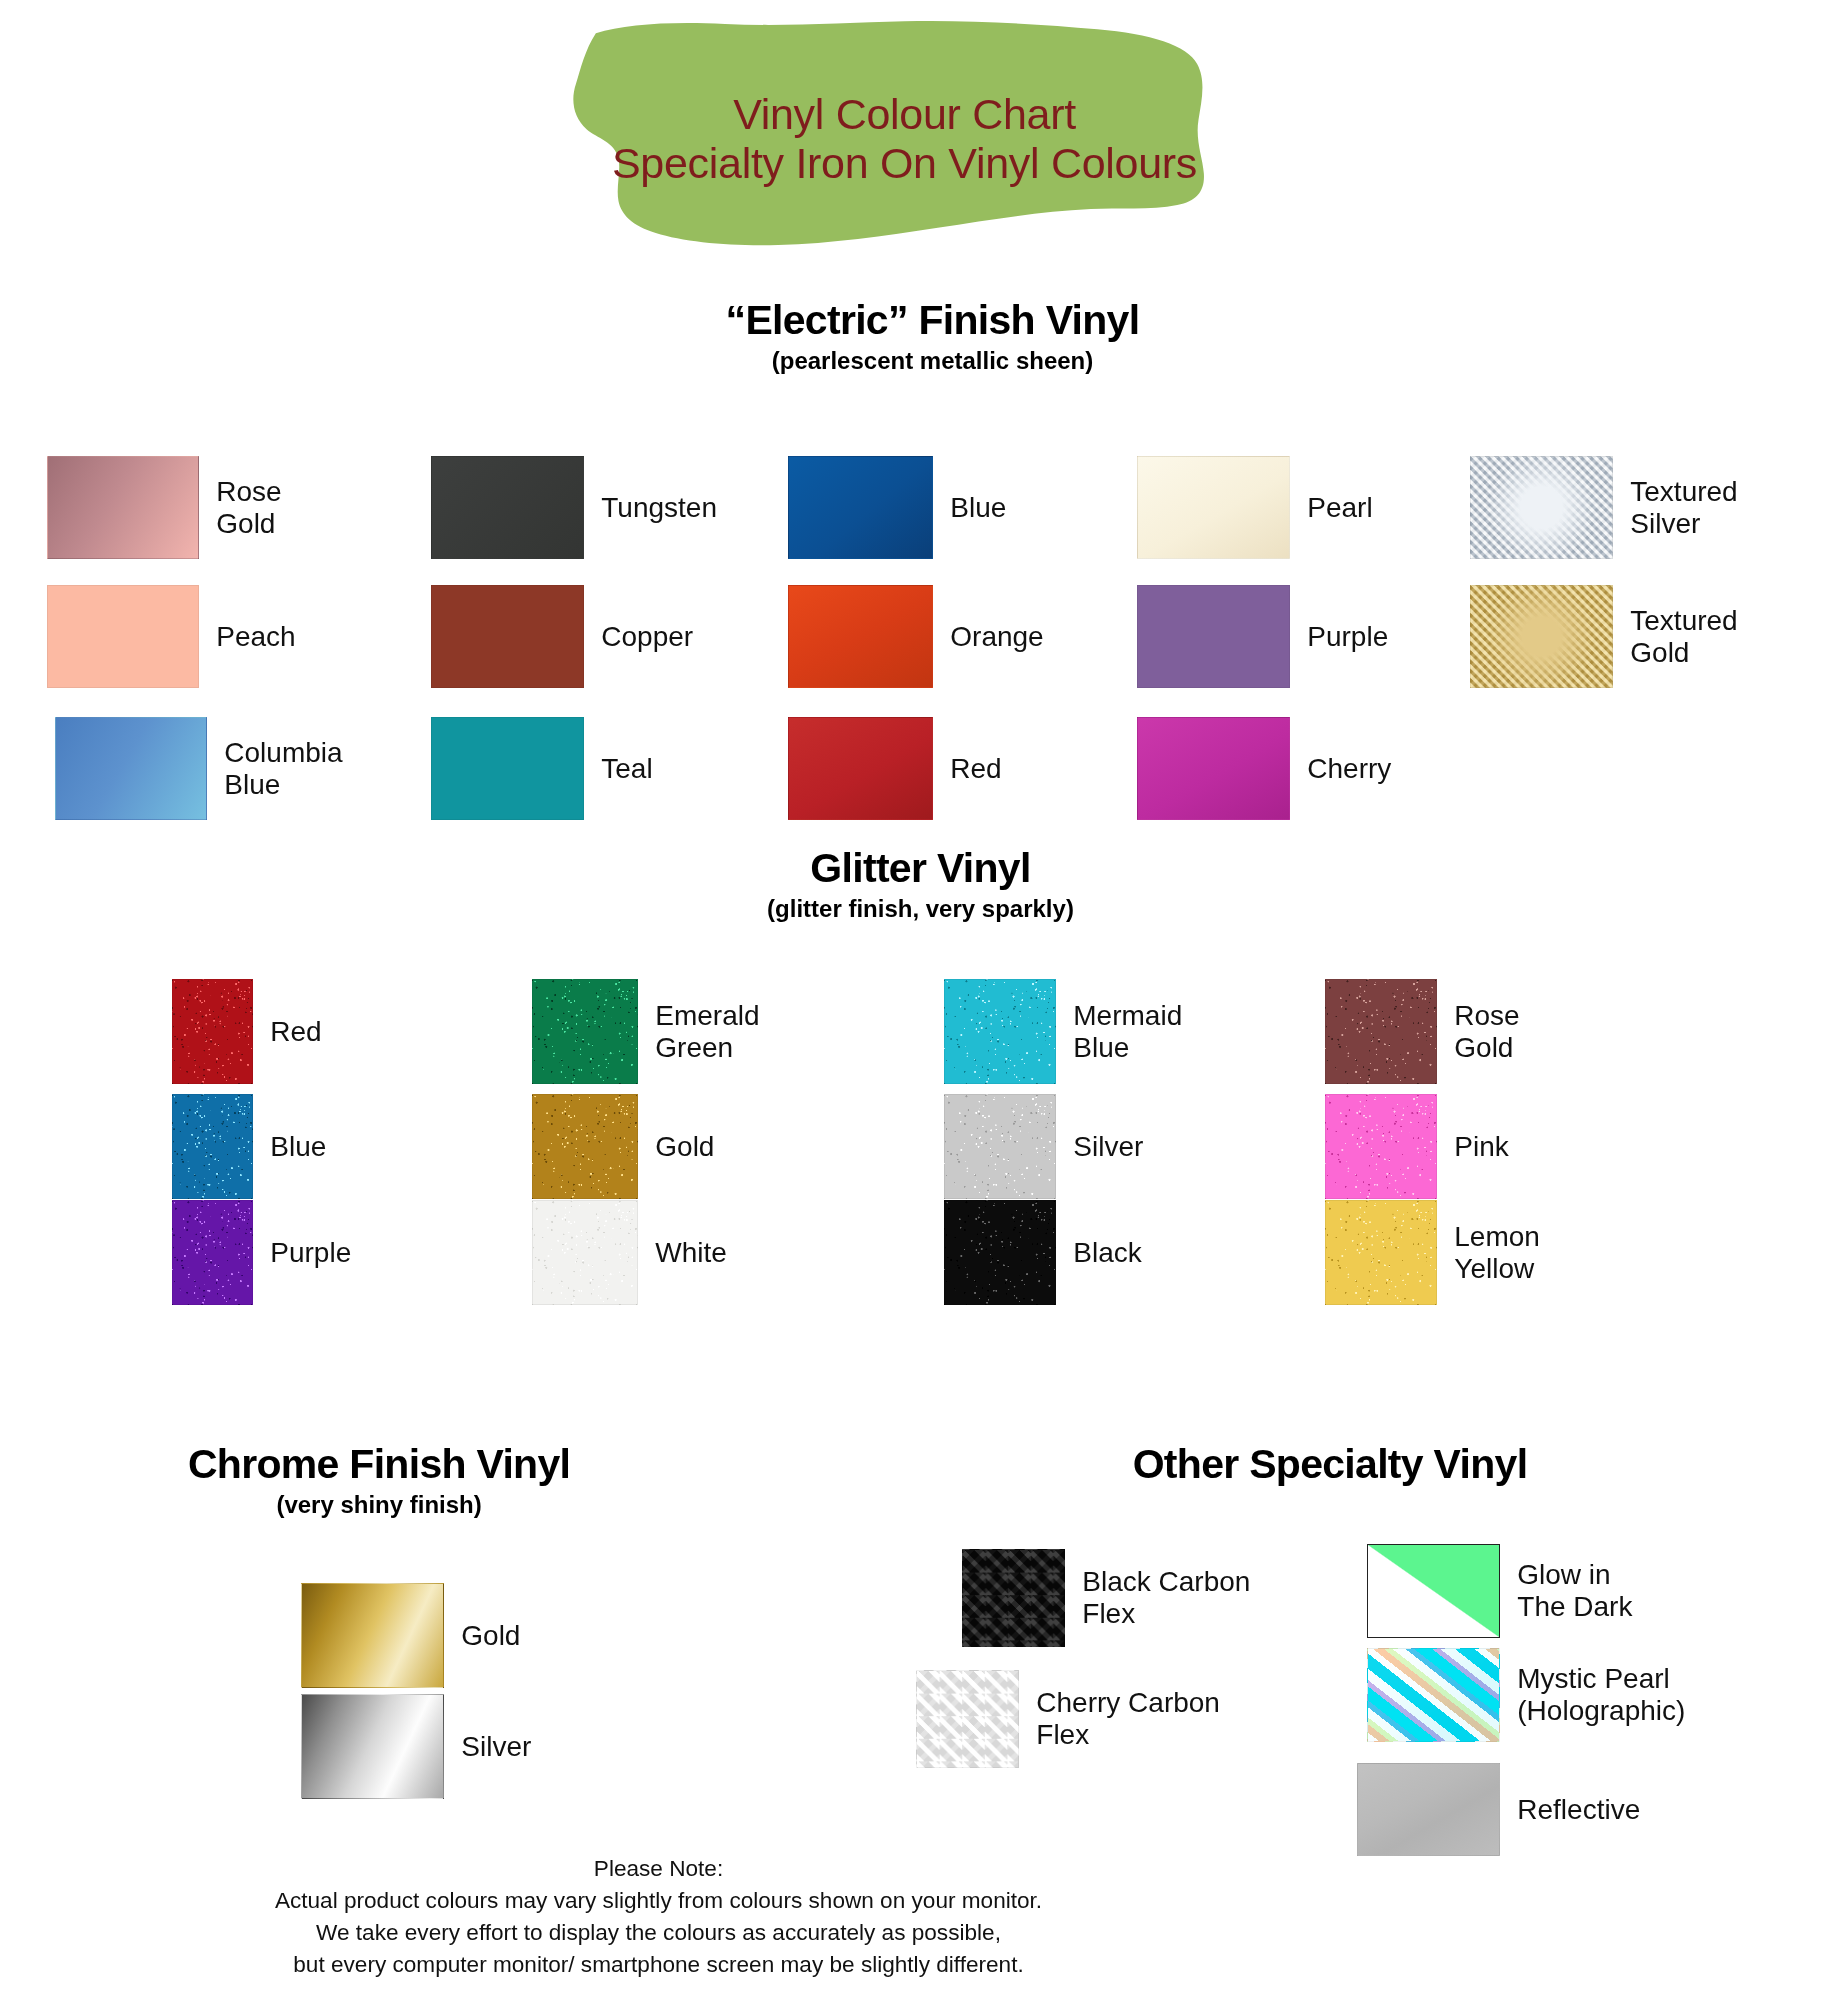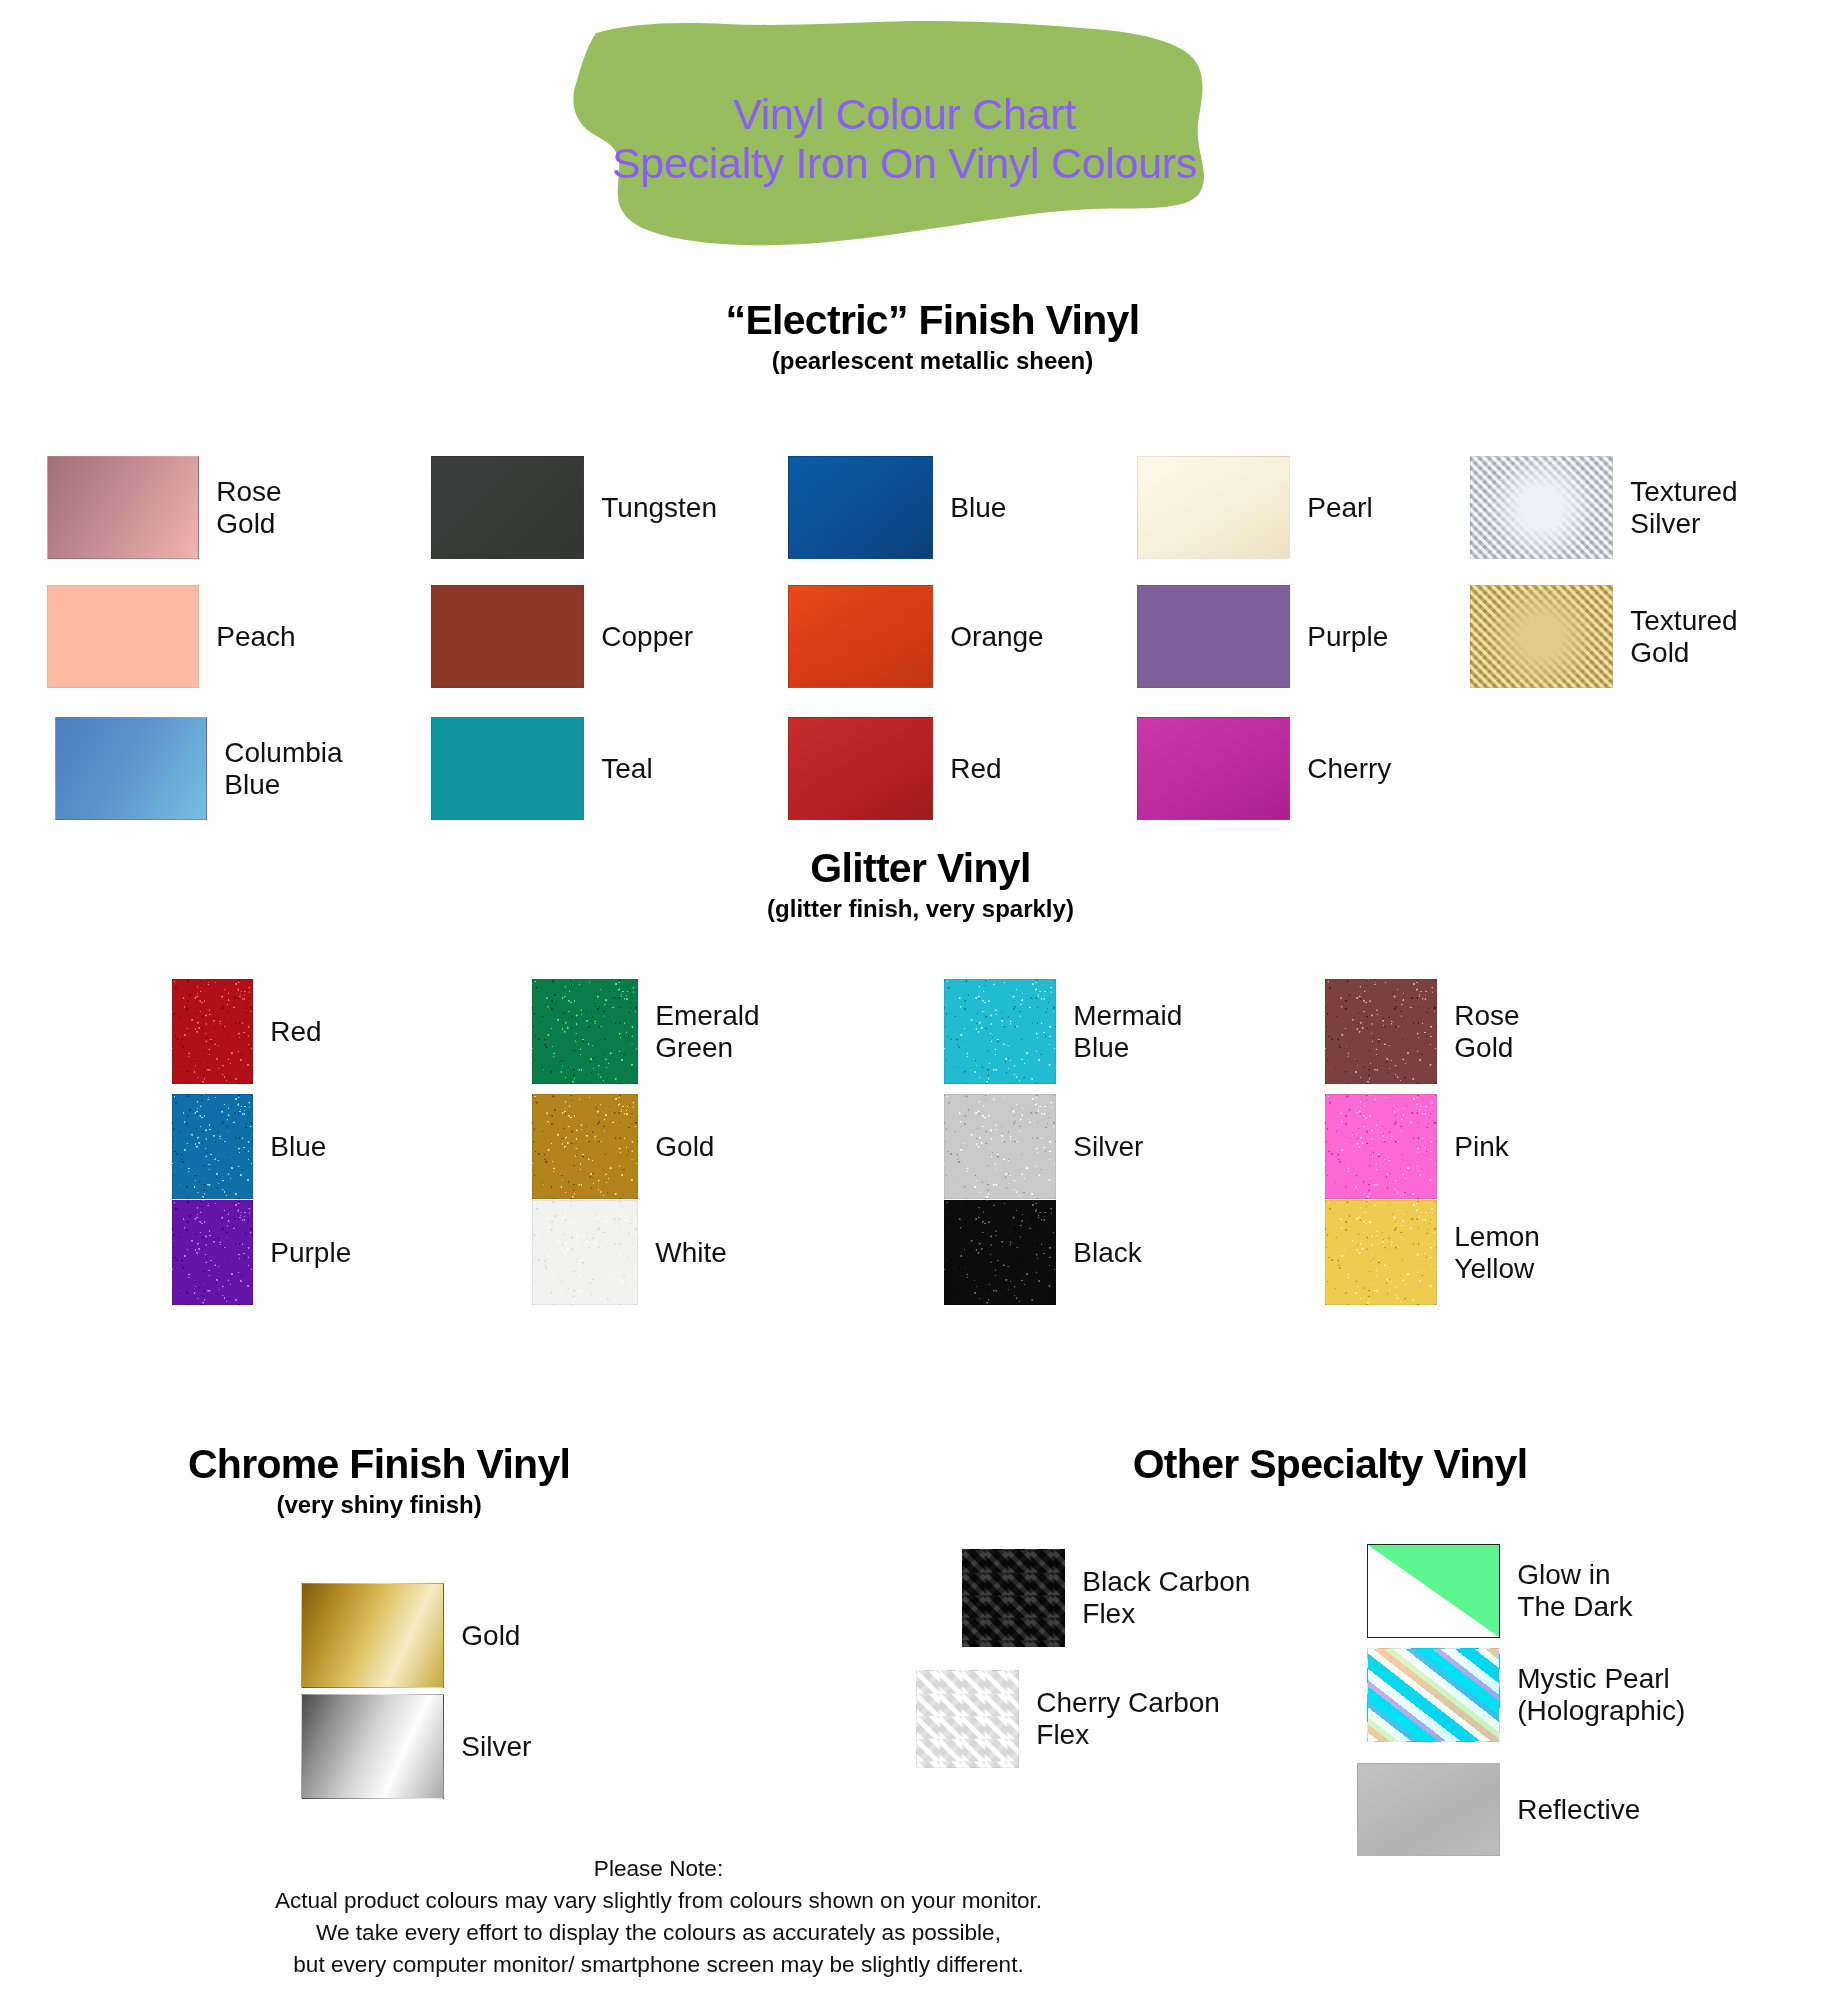--- a/index.html
+++ b/index.html
@@ -34,21 +34,21 @@
     left: 0;
     top: 70px;
     width: 745px;
     text-align: center;
     line-height: 1.13;
   }
   .title-line {
     font-size: 43px;
     font-weight: 400;
     letter-spacing: -0.3px;
-    color: #8b5cf6;
+    color: #7f1d1d;
     white-space: nowrap;
   }
 
   
   .section-head {
     position: absolute;
     text-align: center;
     width: 100%;
     left: 0;
   }

